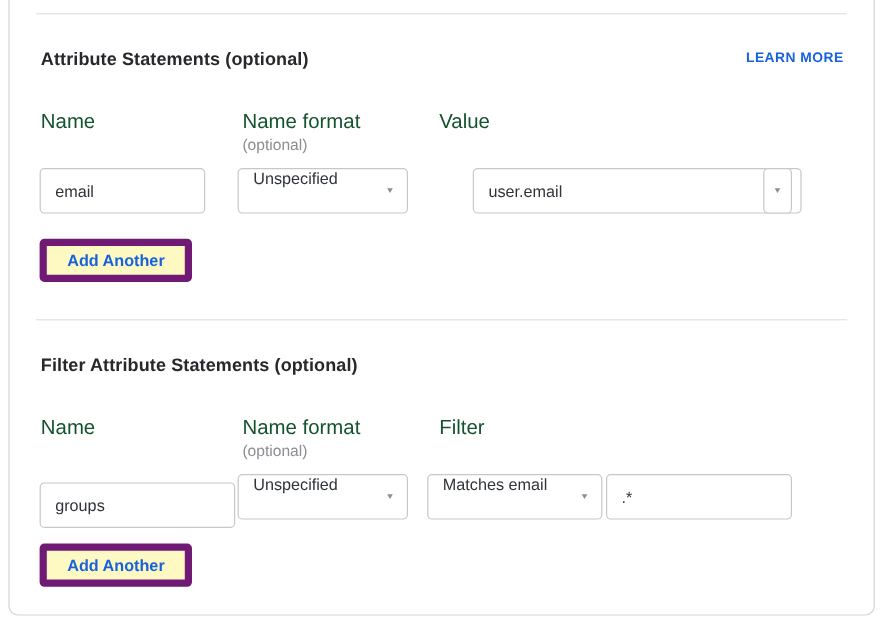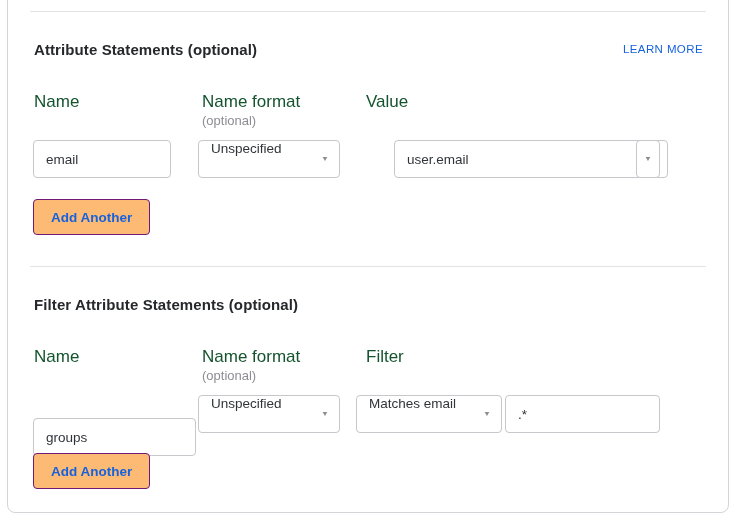--- a/index.html
+++ b/index.html
@@ -31,21 +31,21 @@
     font-weight: bold;
     color: #26282b;
     letter-spacing: 0.1px;
   }
   .learn-more {
     position: absolute;
     right: 34px;
     font-size: 11.5px;
     color: #1662dd;
     letter-spacing: 0.4px;
-    font-weight: 400;
+    font-weight: 700;
     cursor: pointer;
     text-decoration: none;
     text-align: center;
   }
   .col-header {
     position: absolute;
     font-size: 17px;
     font-weight: normal;
     color: #14532d;
   }
@@ -85,22 +85,22 @@
     position: absolute;
     width: 24px;
     cursor: pointer;
   }
   .arrow-btn .caret { right: 50%; transform: translate(50%,-52%) scaleY(0.85); }
   .add-btn {
     position: absolute;
     left: 33px;
     height: 36px;
     padding: 0 17px;
-    background: #fdba74;
-    border: 1px solid #701a75;
+    background: #fef9c3;
+    border: 6px solid #701a75;
     border-radius: 4px;
     color: #1662dd;
     font-family: "Liberation Sans", "DejaVu Sans", sans-serif;
     font-size: 13.5px;
     font-weight: bold;
     cursor: pointer;
   }
 </style>
 </head>
 <body>
@@ -137,21 +137,21 @@
 <div class="divider" style="top:266px"></div>
 
 <div class="section-title" style="top:296px">Filter Attribute Statements (optional)</div>
 
 <div class="col-header" style="left:34px; top:347px">Name</div>
 <div class="col-header" style="left:202px; top:347px">Name format</div>
 <div class="col-header" style="left:366px; top:347px">Filter</div>
 
 <div class="optional-note" style="left:202px; top:368px">(optional)</div>
 
-<input class="field" style="left: 33px; top: 418px; width: 163px;" value="groups">
+<input class="field" style="left: 33px; top: 402px; width: 163px;" value="groups">
 
 <div class="field select-box" style="left:198px; top:395px; width:142px">
   <span>Unspecified</span>
   <span class="caret">▼</span>
 </div>
 
 <div class="field select-box" style="left:356px; top:395px; width:146px">
   <span>Matches email</span>
   <span class="caret">▼</span>
 </div>

